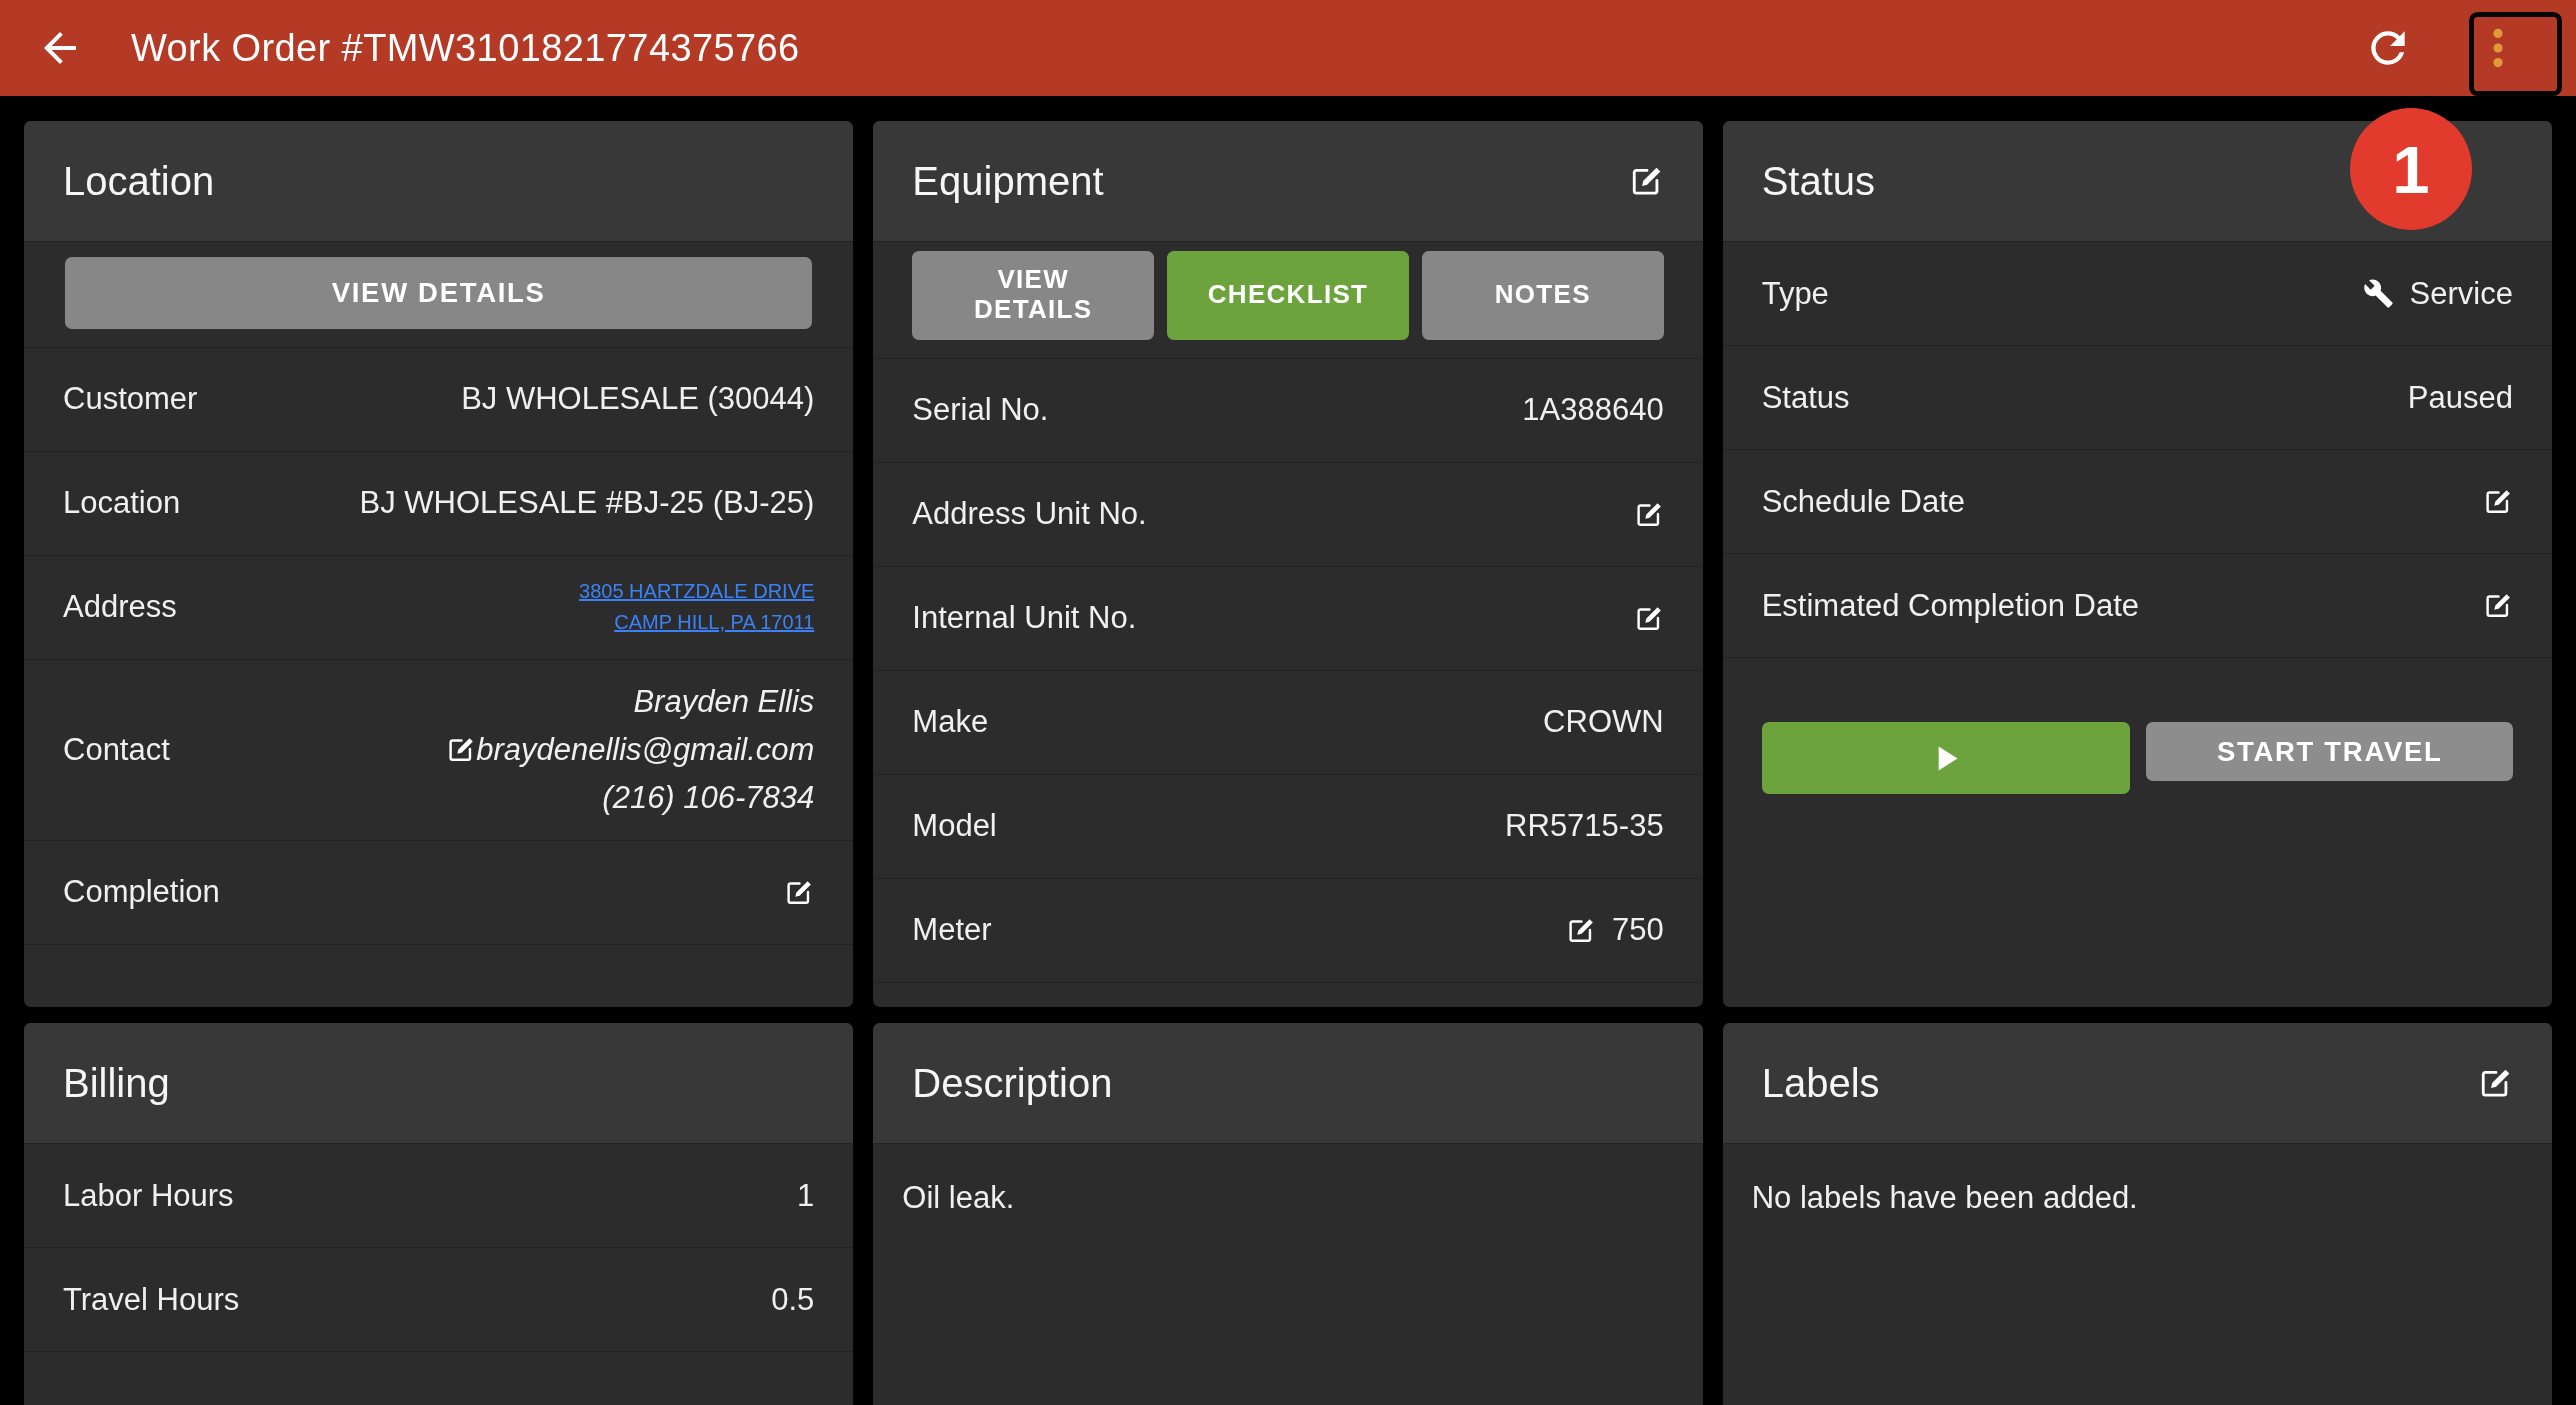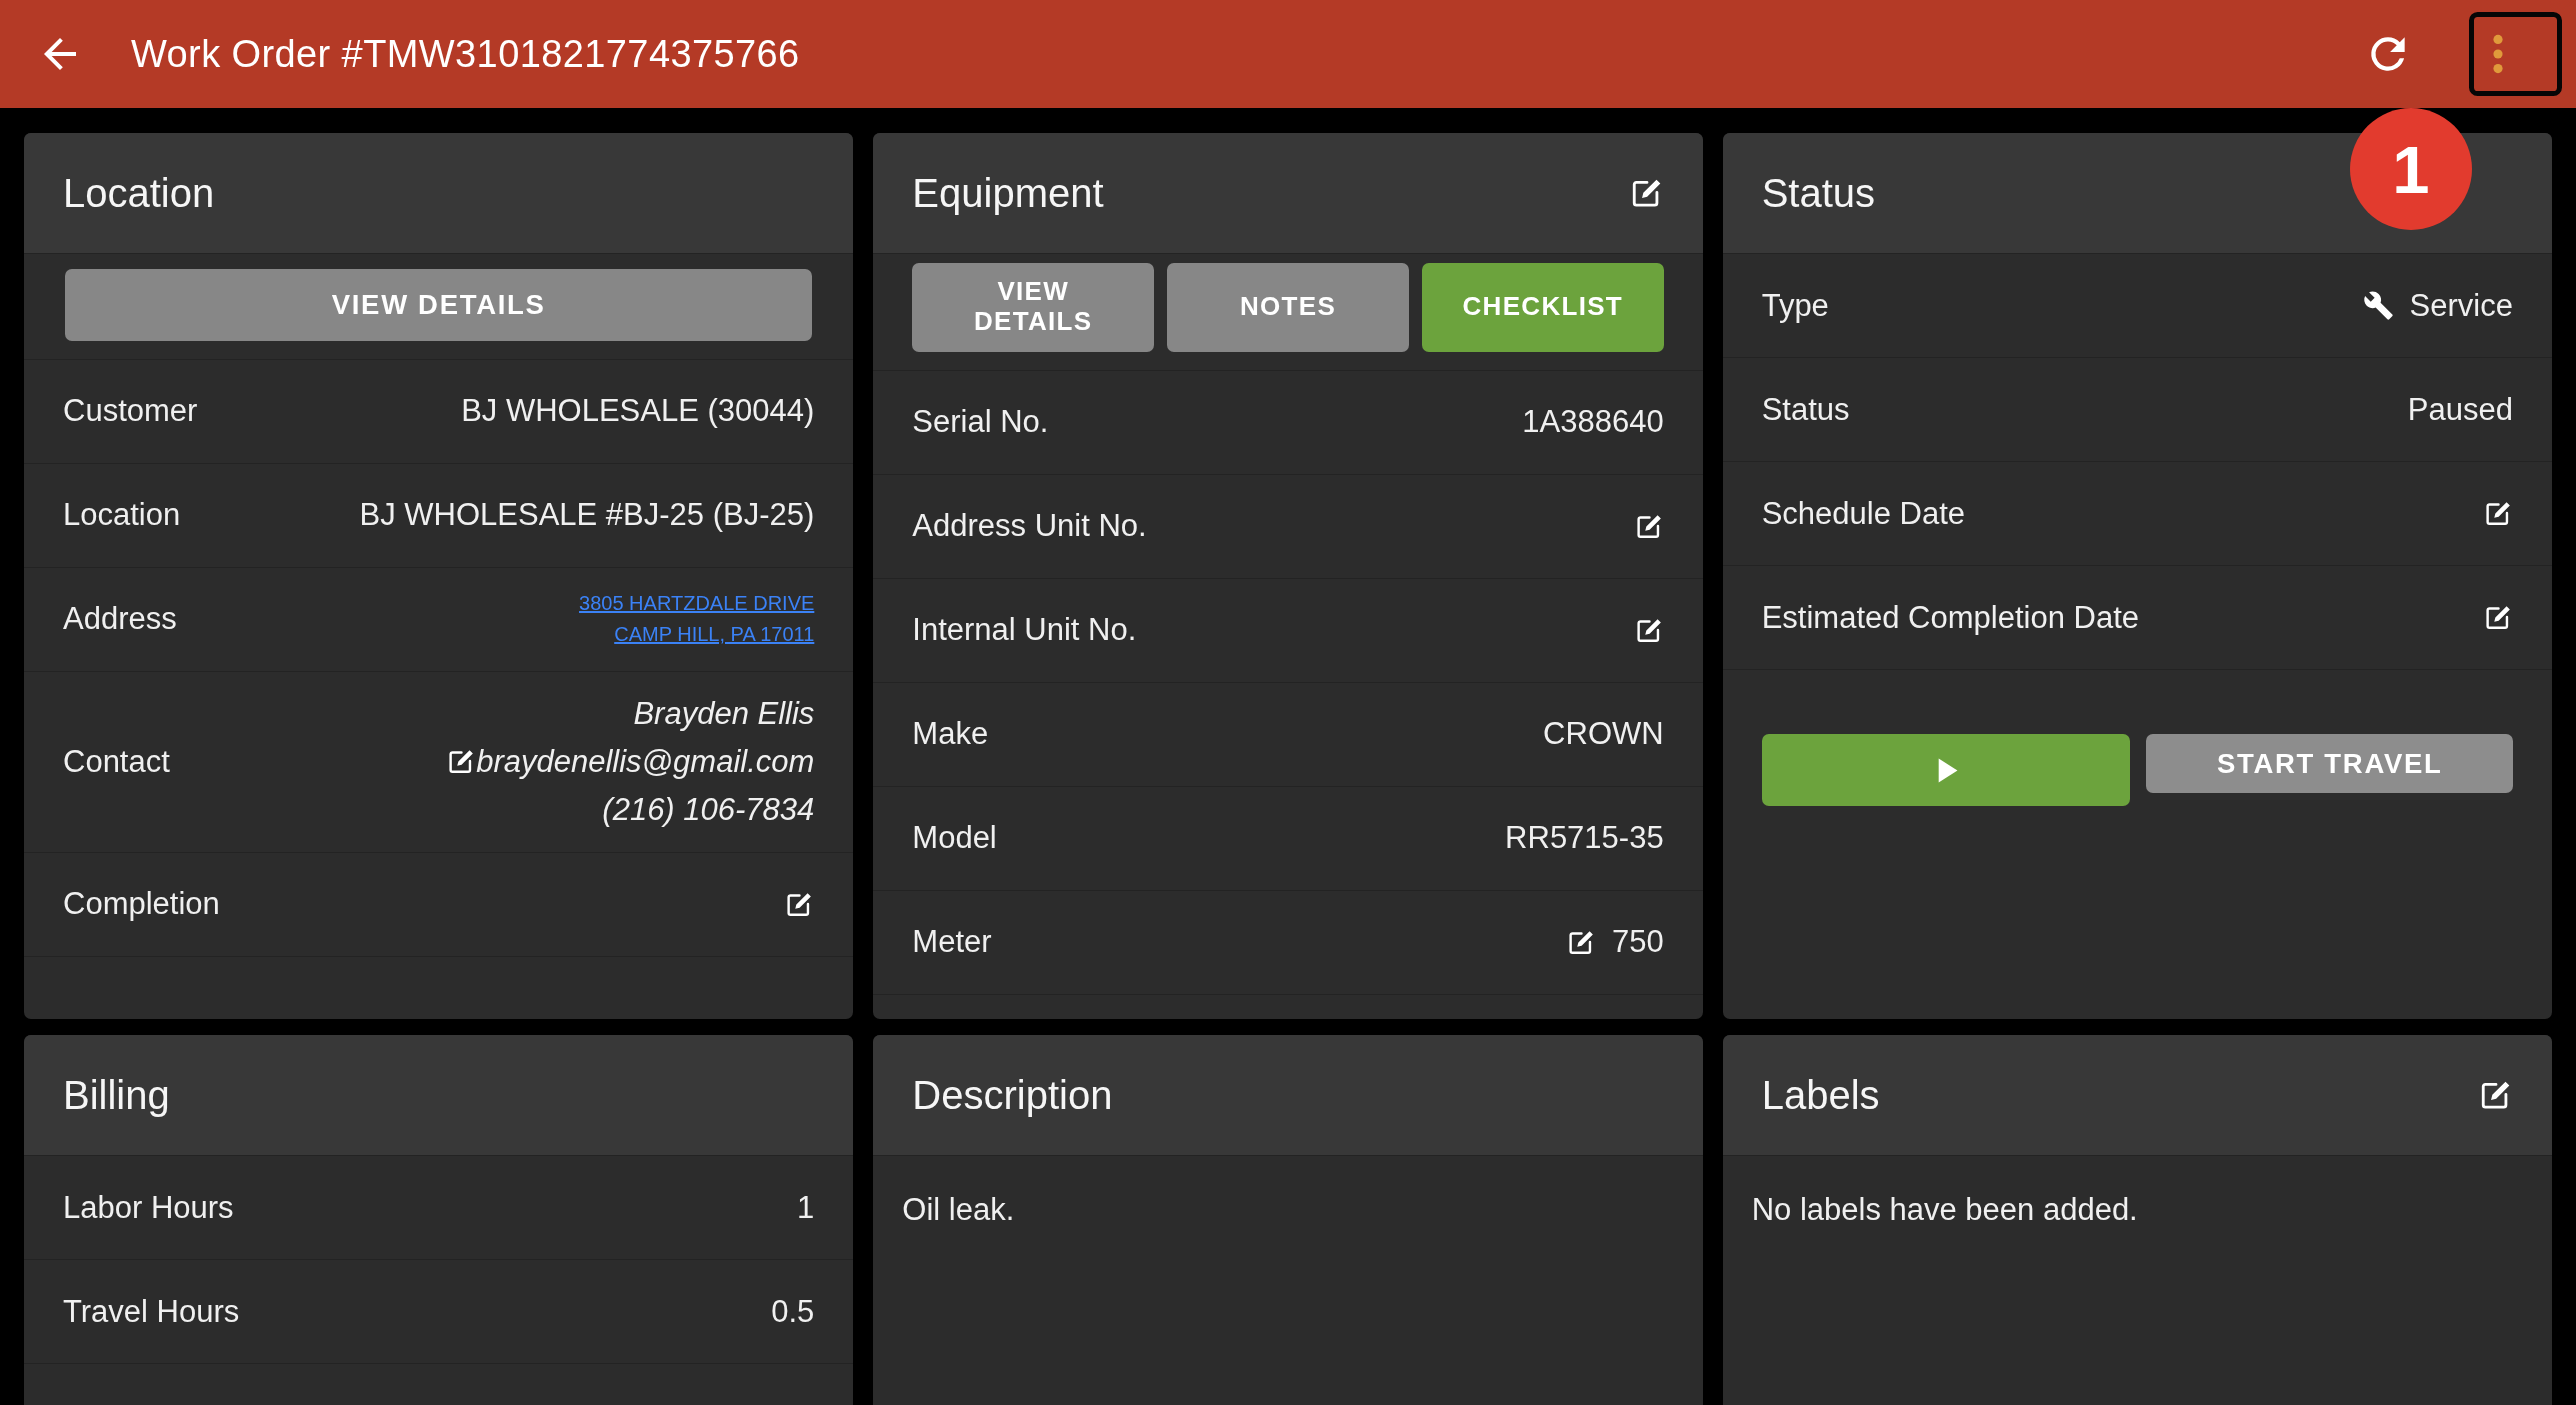--- a/index.html
+++ b/index.html
@@ -1,21 +1,21 @@
 <!DOCTYPE html>
 <html style="font-size:13.7px"><head>
 <meta charset="utf-8">
 <style>
   * { margin:0; padding:0; box-sizing:border-box; }
   html,body { width:2576px; height:1406px; background:#000; overflow:hidden;
               font-family:"Liberation Sans", sans-serif; }
   .screen { position:relative; width:2576px; height:1406px; }
 
   
-  .appbar { height:108px; background:#b43a26; display:flex; align-items:center;
+  .appbar { height:96px; background:#b43a26; display:flex; align-items:center;
             padding:0 20.6px 0 22px; position:relative; z-index:5; }
   .icon-btn { width:76px; height:76px; border:none; background:transparent;
               display:flex; align-items:center; justify-content:center; cursor:pointer; }
   .appbar-title { flex:1; margin-left:33px; font-size:38px; font-weight:500;
                   color:#fff; letter-spacing:0.4px; white-space:nowrap; }
   .menu-btn { margin-left:34px; margin-right:19px; }
   .menu-highlight { position:absolute; right:13.7px; top:12px; width:93px; height:84px;
                     border:5.2px solid #060606; border-radius:8.6px; pointer-events:none; }
 
   
@@ -156,22 +156,22 @@
           <svg viewBox="0 0 24 24" width="34" height="34">
               <path d="M19 11.5V19a1.5 1.5 0 0 1-1.5 1.5h-13A1.5 1.5 0 0 1 3 19V6a1.5 1.5 0 0 1 1.5-1.5H12" fill="none" stroke="#fff" stroke-width="2" stroke-linecap="round"></path>
               <path d="M8.5 15.5l.9-3.6 9.3-9.3 2.7 2.7-9.3 9.3-3.6.9z" fill="#fff"></path>
             </svg>
         </button>
       </div>
       <div class="btn-area-eq">
         <button class="eqbtn">
             <span class="wrapword">VIEW DETAILS</span>
           </button>
+        <button class="eqbtn green">CHECKLIST</button>
         <button class="eqbtn">NOTES</button>
-        <button class="eqbtn green">CHECKLIST</button>
       </div>
       <div class="row">
         <span class="lab">Serial No.</span>
         <span class="val">1A388640</span>
       </div>
       <div class="row">
         <span class="lab">Address Unit No.</span>
         <button class="hdr-edit">
           <svg viewBox="0 0 24 24" width="29" height="29">
               <path d="M19 11.5V19a1.5 1.5 0 0 1-1.5 1.5h-13A1.5 1.5 0 0 1 3 19V6a1.5 1.5 0 0 1 1.5-1.5H12" fill="none" stroke="#fff" stroke-width="2" stroke-linecap="round"></path>

